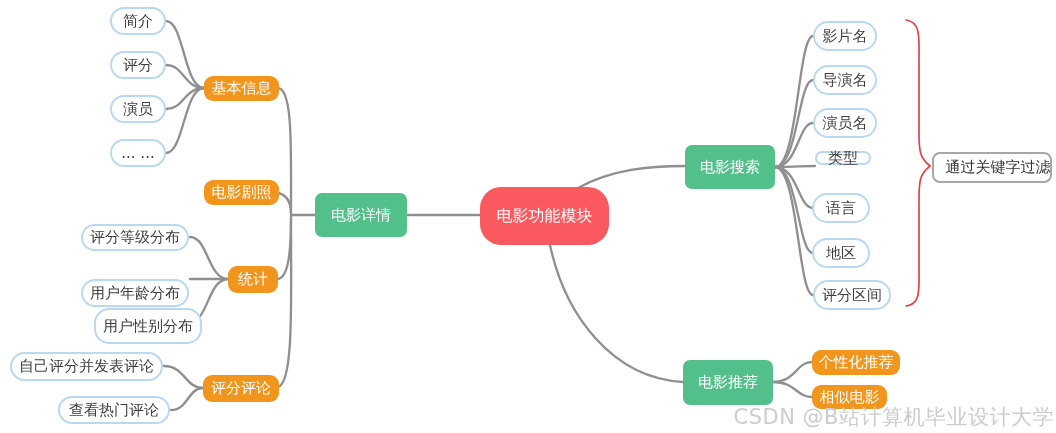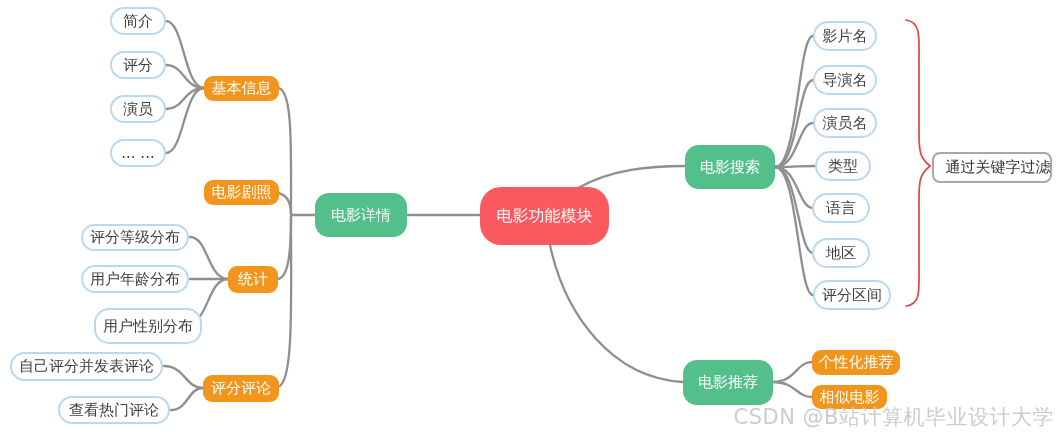--- a/index.html
+++ b/index.html
@@ -34,21 +34,21 @@
   }
   .root-node {
     background: #fa5a5f;
     color: #ffffff;
     border-radius: 8px;
     font-size: 16px;
   }
   .branch-node {
     background: #53bf8b;
     color: #ffffff;
-    border-radius: 14px;
+    border-radius: 7px;
     font-size: 15px;
   }
   .sub-node {
     background: #f2951d;
     color: #ffffff;
     border-radius: 9px;
     font-size: 15px;
   }
   .leaf-node {
     background: #ffffff;
@@ -130,32 +130,32 @@
   <div class="node sub-node" style="left:204px;top:76px;width:75px;height:25px;">基本信息</div>
   <div class="node leaf-node" style="left:110px;top:7px;width:56px;height:28px;">简介</div>
   <div class="node leaf-node" style="left:110px;top:51px;width:56px;height:28px;">评分</div>
   <div class="node leaf-node" style="left:110px;top:95px;width:56px;height:28px;">演员</div>
   <div class="node leaf-node" style="left:110px;top:139px;width:56px;height:28px;">... ...</div>
 
   <div class="node sub-node" style="left:204px;top:180px;width:75px;height:25px;">电影剧照</div>
 
   <div class="node sub-node" style="left:228px;top:266px;width:50px;height:27px;">统计</div>
   <div class="node leaf-node" style="left:81px;top:224px;width:108px;height:27px;">评分等级分布</div>
-  <div class="node leaf-node" style="left:81px;top:265px;width:108px;height:28px;">用户年龄分布</div>
+  <div class="node leaf-node" style="left:81px;top:279px;width:108px;height:28px;">用户年龄分布</div>
   <div class="node leaf-node" style="left:94px;top:308px;width:108px;height:36px;">用户性别分布</div>
 
   <div class="node sub-node" style="left:203px;top:375px;width:76px;height:27px;">评分评论</div>
   <div class="node leaf-node" style="left:10px;top:352px;width:153px;height:29px;">自己评分并发表评论</div>
   <div class="node leaf-node" style="left:58px;top:396px;width:112px;height:28px;">查看热门评论</div>
 
   <div class="node branch-node" style="left:685px;top:145px;width:90px;height:44px;">电影搜索</div>
   <div class="node leaf-node" style="left:813px;top:21px;width:64px;height:30px;">影片名</div>
   <div class="node leaf-node" style="left:813px;top:65px;width:64px;height:30px;">导演名</div>
   <div class="node leaf-node" style="left:813px;top:108px;width:64px;height:30px;">演员名</div>
-  <div class="node leaf-node" style="left:815px;top:151px;width:56px;height:30px;">类型</div>
+  <div class="node leaf-node" style="left:815px;top:151px;width:56px;height:14px;">类型</div>
   <div class="node leaf-node" style="left:812px;top:193px;width:58px;height:30px;">语言</div>
   <div class="node leaf-node" style="left:812px;top:238px;width:58px;height:30px;">地区</div>
   <div class="node leaf-node" style="left:813px;top:280px;width:78px;height:30px;">评分区间</div>
   <div class="node annotation-node" style="left:932px;top:152px;width:120px;height:31px;">通过关键字过滤</div>
 
   <div class="node branch-node" style="left:683px;top:360px;width:90px;height:45px;">电影推荐</div>
   <div class="node sub-node" style="left:812px;top:350px;width:88px;height:25px;">个性化推荐</div>
   <div class="node sub-node" style="left:812px;top:385px;width:75px;height:24px;">相似电影</div>
 
   <div class="watermark">CSDN @B站计算机毕业设计大学</div>

